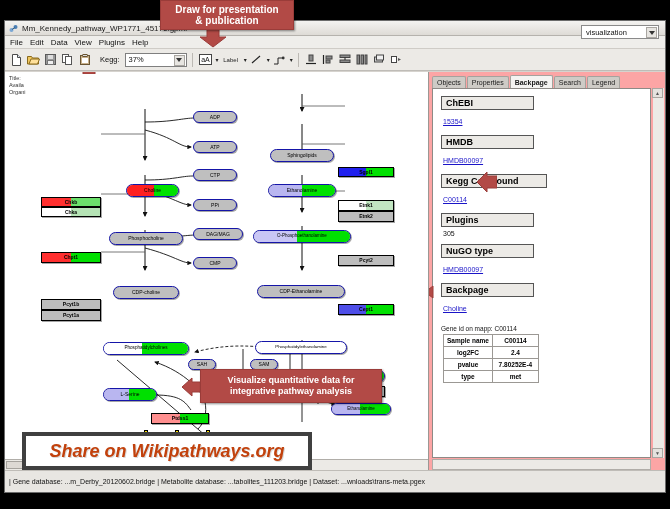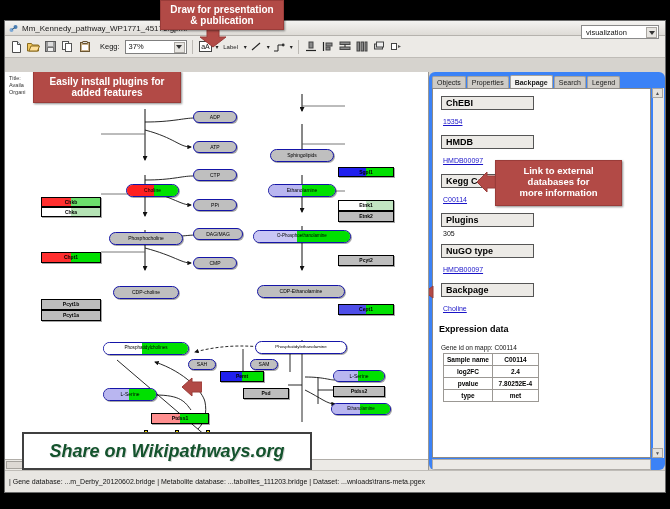--- a/index.html
+++ b/index.html
@@ -66,21 +66,21 @@
     position:absolute; right:1px; top:1px; width:11px; height:11px;
     background:#e7e5e1; border:1px solid #a9a6a1;
     display:flex; align-items:center; justify-content:center;
   }
   
   .workspace { position:absolute; left:0; top:51px; right:0; bottom:22px; display:flex; }
   .canvaspane {
     position:relative; width:424px; background:#fff;
     border-right:1px solid #9b9894; overflow:hidden;
   }
-  .sidepane { flex:1; position:relative; background:#3b82f6; overflow:hidden;border-radius:6px; }
+  .sidepane { flex:1; position:relative; background:#fca5a5; overflow:hidden; }
   
   .meta { position:absolute; left:4px; top:3px; font-size:5.5px; color:#333; line-height:7px; }
   svg.pathway { position:absolute; left:0; top:0; }
   .node {
     position:absolute; border:1px solid #000; font-size:5px; color:#000;
     display:flex; align-items:center; justify-content:center; text-align:center;
     line-height:1; white-space:nowrap; overflow:hidden;
   }
   .met {
     border:1px solid #1515a8; border-radius:9px; background:#bfbfbf;
@@ -94,22 +94,22 @@
   
   .handle { position:absolute; width:4px; height:4px; background:#ffe400; border:1px solid #000; z-index:9; }
   
   .callout {
     position:absolute; background:#b24a46; color:#fff; font-weight:bold;
     text-align:center; line-height:11px; z-index:40;
     border:1px solid #9a3c39; box-shadow:1px 1px 2px rgba(0,0,0,.45);
   }
   .arrowdown, .arrowup, .arrowleft, .arrowright { position:absolute; z-index:39; }
   .share {
-    position:absolute; background:#fff; border:2px solid #404040;
-    color:#14532d; font-style:italic; font-weight:bold;
+    position:absolute; background:#fff; border:4px solid #404040;
+    color:#c2410c; font-style:italic; font-weight:bold;
     display:flex; align-items:center; justify-content:center;
     text-shadow:1px 1px 0 #d9d9d9; z-index:40;
   }
   
   .tabs { display:flex; height:13px; margin:3px 0 0 3px; align-items:flex-end; }
   .tab {
     font-size:7px; padding:1px 4px 1px 4px; border:1px solid #a5a29d;
     border-bottom:none; background:#cecbc6; color:#1b1b1b; margin-right:1px;
     border-radius:2px 2px 0 0; height:12px; display:flex; align-items:center;
   }
@@ -171,20 +171,28 @@
     <span class="tb-icon">
       <svg width="9" height="9" viewBox="0 0 9 9">
           <circle cx="2.5" cy="6" r="2" fill="#7aa7d4"></circle>
           <circle cx="6.5" cy="3" r="2" fill="#4a7fb5"></circle>
           <path d="M3 5.5 L6 3.5" stroke="#365d85" stroke-width="1"></path>
         </svg>
     </span>
     <span>Mm_Kennedy_pathway_WP1771_45176.gpml</span>
   </div>
 
+  <div class="menubar">
+    <span>File</span>
+    <span>Edit</span>
+    <span>Data</span>
+    <span>View</span>
+    <span>Plugins</span>
+    <span>Help</span>
+  </div>
 
   <div class="toolbar">
     <div class="tbtn">
       <svg width="11" height="12" viewBox="0 0 11 12">
           <path d="M1.5 .5h5l3 3v8h-8z" fill="#fff" stroke="#4c4c4c"></path>
           <path d="M6.5 .5v3h3" fill="#dfe8f2" stroke="#4c4c4c"></path>
         </svg>
     </div>
     <div class="tbtn">
       <svg width="13" height="11" viewBox="0 0 13 11">
@@ -570,29 +578,29 @@
             <i style="width:50%;background:#ff8f8f"></i>
             <i style="width:50%;background:#00e000"></i>
           </span>
         <span class="nodetext">Ptdss1</span>
       </div>
 
       <div class="node gene" style="left:328px;top:314px;width:52px;height:11px;">
         <span class="nodetext">Ptdss2</span>
       </div>
 
-      <div class="callout" style="left:28px;top:-1px;width:148px;height:32px;font-size:10px;padding-top:4px;">
-        <span>Easily install plugins for<br>added features</span>
-      </div>
       <div class="arrowup" style="left:70px;top:-14px;">
         <svg width="28" height="16" viewBox="0 0 28 16">
             <path d="M14 0 L27 10 L20 10 L20 16 L8 16 L8 10 L1 10 z" fill="#b24a46" stroke="#9a3c39"></path>
           </svg>
       </div>
 
+      <div class="callout" style="left:195px;top:297px;width:182px;height:34px;font-size:9px;padding-top:5px;">
+        <span>Visualize quantitative data  for<br>integrative pathway analysis</span>
+      </div>
       <div class="arrowleft" style="left:177px;top:305px;">
         <svg width="20" height="20" viewBox="0 0 20 20">
             <path d="M0 10 L10 1 L10 5 L20 5 L20 15 L10 15 L10 19 z" fill="#b24a46" stroke="#9a3c39"></path>
           </svg>
       </div>
 
       <div class="share" style="left:17px;top:360px;width:290px;height:38px;font-size:18px;">
         <span>Share on Wikipathways.org</span>
       </div>
 
@@ -645,21 +653,20 @@
         <div class="secthead">
             <span>NuGO type</span>
           </div>
         <a class="link" href="#">HMDB00097</a>
 
         <div class="secthead">
             <span>Backpage</span>
           </div>
         <a class="link" href="#">Choline</a>
 
-        <div class="exprhead">Expression data</div>
         <div class="geneid">Gene id on mapp: C00114</div>
 
         <table class="expr">
           <tbody>
               <tr>
             <td>Sample name</td>
             <td>C00114</td>
           </tr>
           <tr>
             <td>log2FC</td>
@@ -670,23 +677,20 @@
             <td>7.80252E-4</td>
           </tr>
           <tr>
             <td>type</td>
             <td>met</td>
           </tr>
         </tbody>
           </table>
       </div>
 
-      <div class="callout" style="left:66px;top:88px;width:127px;height:46px;font-size:9.5px;padding-top:4px;">
-        <span>Link  to external<br>databases  for<br>more information</span>
-      </div>
       <div class="arrowleft" style="left:48px;top:99px;">
         <svg width="20" height="22" viewBox="0 0 20 22">
             <path d="M0 11 L10 1 L10 5 L20 5 L20 17 L10 17 L10 21 z" fill="#b24a46" stroke="#9a3c39"></path>
           </svg>
       </div>
       <div class="arrowleft" style="left:-4px;top:213px;">
         <svg width="14" height="14" viewBox="0 0 14 14">
             <path d="M0 7 L8 1 L8 13 z" fill="#b24a46" stroke="#9a3c39"></path>
           </svg>
       </div>
@@ -697,20 +701,20 @@
       </div>
       <div class="hscroll"></div>
     </div>
   </div>
 
   <div class="statusbar">
     <span>| Gene database: ...m_Derby_20120602.bridge | Metabolite database: ...tabolites_111203.bridge | Dataset: ...wnloads\trans-meta.pgex</span>
   </div>
 </div>
 
-<div class="callout" style="left:160px;top:0px;width:124px;height:30px;font-size:10px;padding-top:3px;">
+<div class="callout" style="left:160px;top:0px;width:134px;height:30px;font-size:10px;padding-top:3px;">
   <span>Draw for presentation<br>&amp; publication</span>
 </div>
 <div class="arrowdown" style="left:198px;top:28px;z-index:39">
   <svg width="30" height="20" viewBox="0 0 30 20">
       <path d="M9 0 L21 0 L21 9 L28 9 L15 19 L2 9 L9 9 z" fill="#b24a46" stroke="#9a3c39"></path>
     </svg>
 </div>
 
 </body></html>

